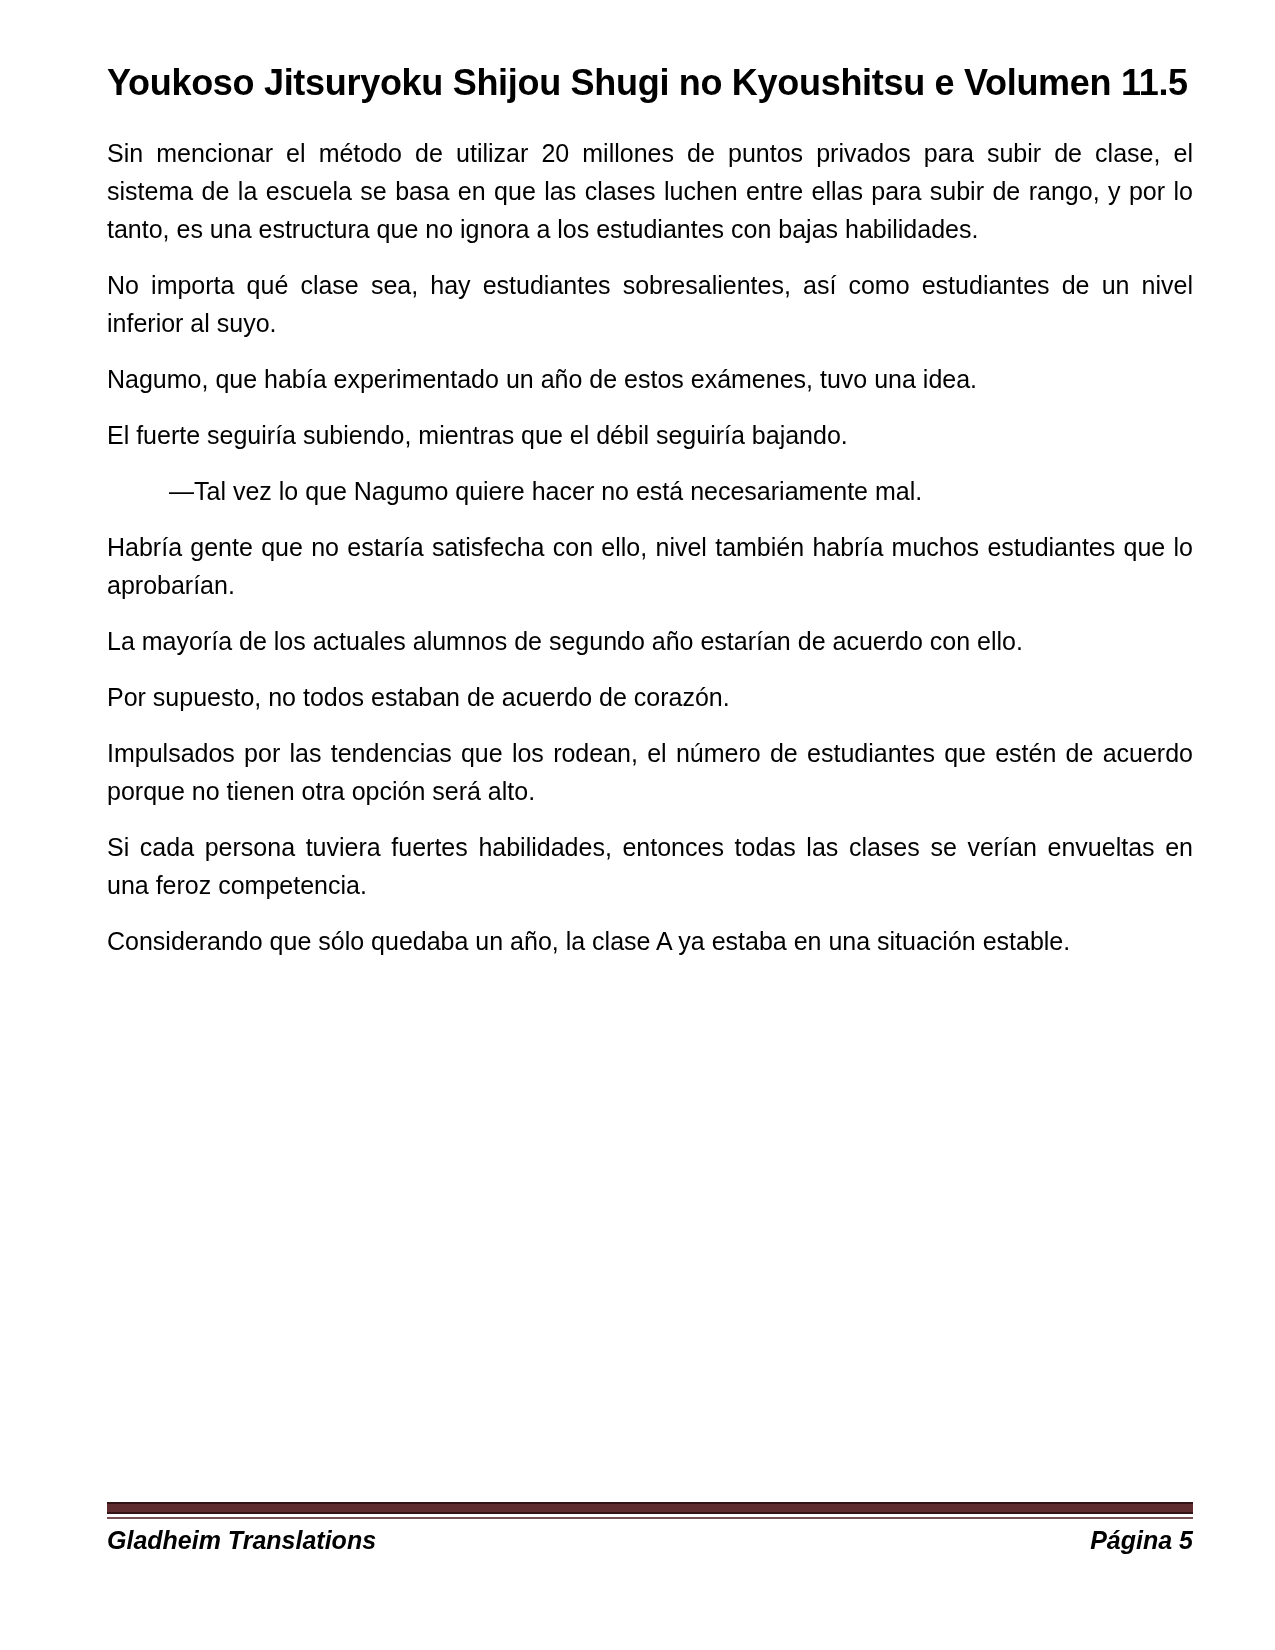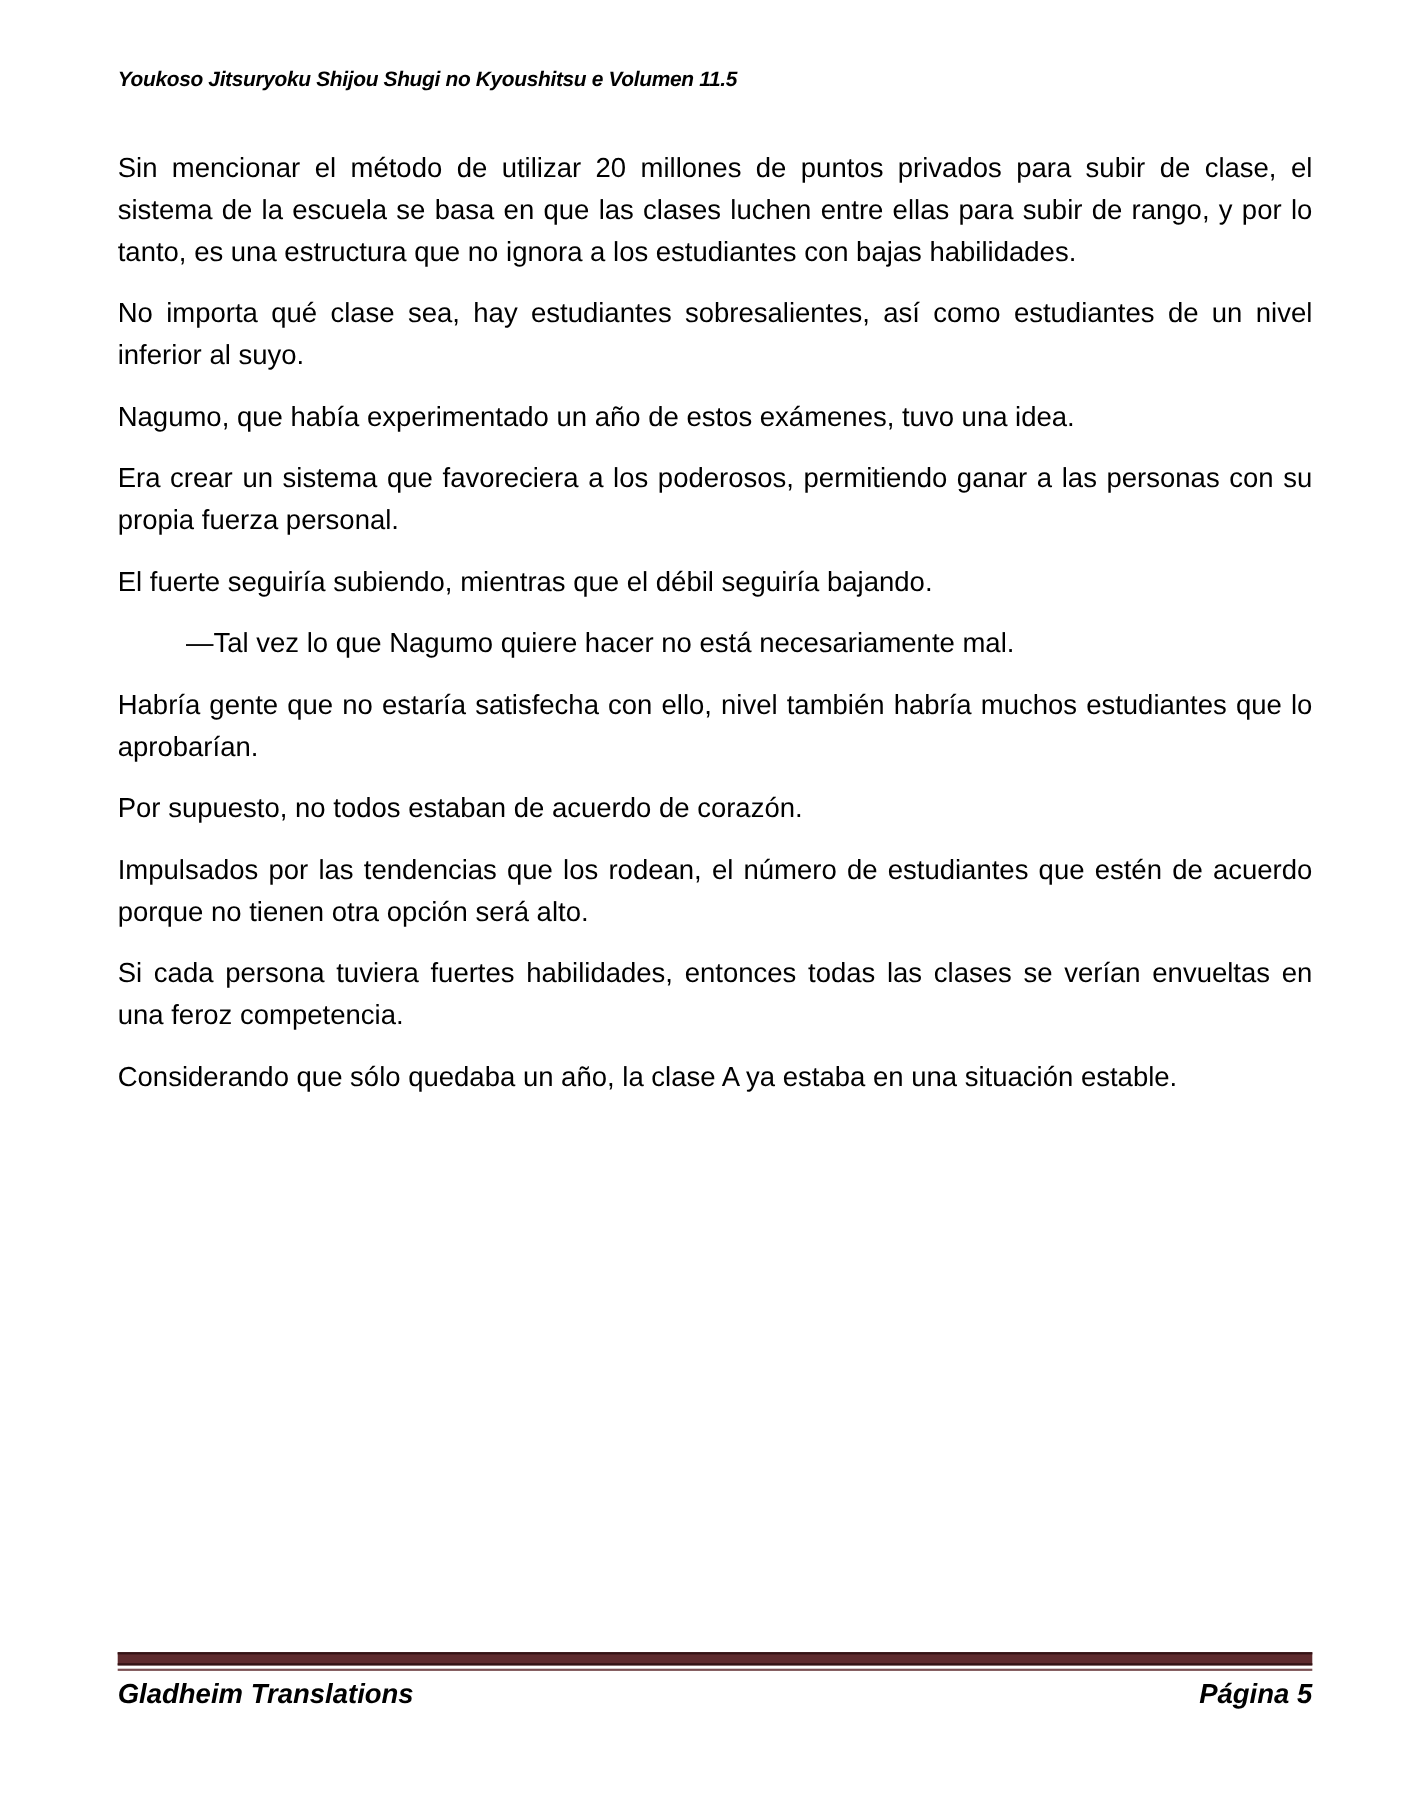--- a/index.html
+++ b/index.html
@@ -17,22 +17,21 @@
   }
   .page-header {
     position: absolute;
     top: 62px;
     left: 107px;
     right: 82px;
   }
   .header-title {
     font-family: "Liberation Sans", sans-serif;
     font-weight: bold;
-    font-style: italic;
-    font-size: 19px;
+    font-size: 36px;
     letter-spacing: -0.3px;
     color: #000000;
     white-space: nowrap;
   }
   .content {
     position: absolute;
     top: 134px;
     left: 107px;
     right: 82px;
   }
@@ -86,24 +85,24 @@
 <body>
 
 <header class="page-header">
   <div class="header-title">Youkoso Jitsuryoku Shijou Shugi no Kyoushitsu e Volumen 11.5</div>
 </header>
 
 <main class="content">
   <p class="para">Sin mencionar el método de utilizar 20 millones de puntos privados para subir de clase, el sistema de la escuela se basa en que las clases luchen entre ellas para subir de rango, y por lo tanto, es una estructura que no ignora a los estudiantes con bajas habilidades.</p>
   <p class="para">No importa qué clase sea, hay estudiantes sobresalientes, así como estudiantes de un nivel inferior al suyo.</p>
   <p class="para">Nagumo, que había experimentado un año de estos exámenes, tuvo una idea.</p>
-  <p class="para">Era crear un sistema que favoreciera a los poderosos, permitiendo ganar a las personas con su propia fuerza personal.</p>
   <p class="para">El fuerte seguiría subiendo, mientras que el débil seguiría bajando.</p>
   <p class="para dialogue">—Tal vez lo que Nagumo quiere hacer no está necesariamente mal.</p>
   <p class="para">Habría gente que no estaría satisfecha con ello, nivel también habría muchos estudiantes que lo aprobarían.</p>
+  <p class="para">La mayoría de los actuales alumnos de segundo año estarían de acuerdo con ello.</p>
   <p class="para">Por supuesto, no todos estaban de acuerdo de corazón.</p>
   <p class="para">Impulsados por las tendencias que los rodean, el número de estudiantes que estén de acuerdo porque no tienen otra opción será alto.</p>
   <p class="para">Si cada persona tuviera fuertes habilidades, entonces todas las clases se verían envueltas en una feroz competencia.</p>
   <p class="para">Considerando que sólo quedaba un año, la clase A ya estaba en una situación estable.</p>
 </main>
 
 <footer class="page-footer">
   <div>
     <div class="rule-thick"></div>
     <div class="rule-gap"></div>

